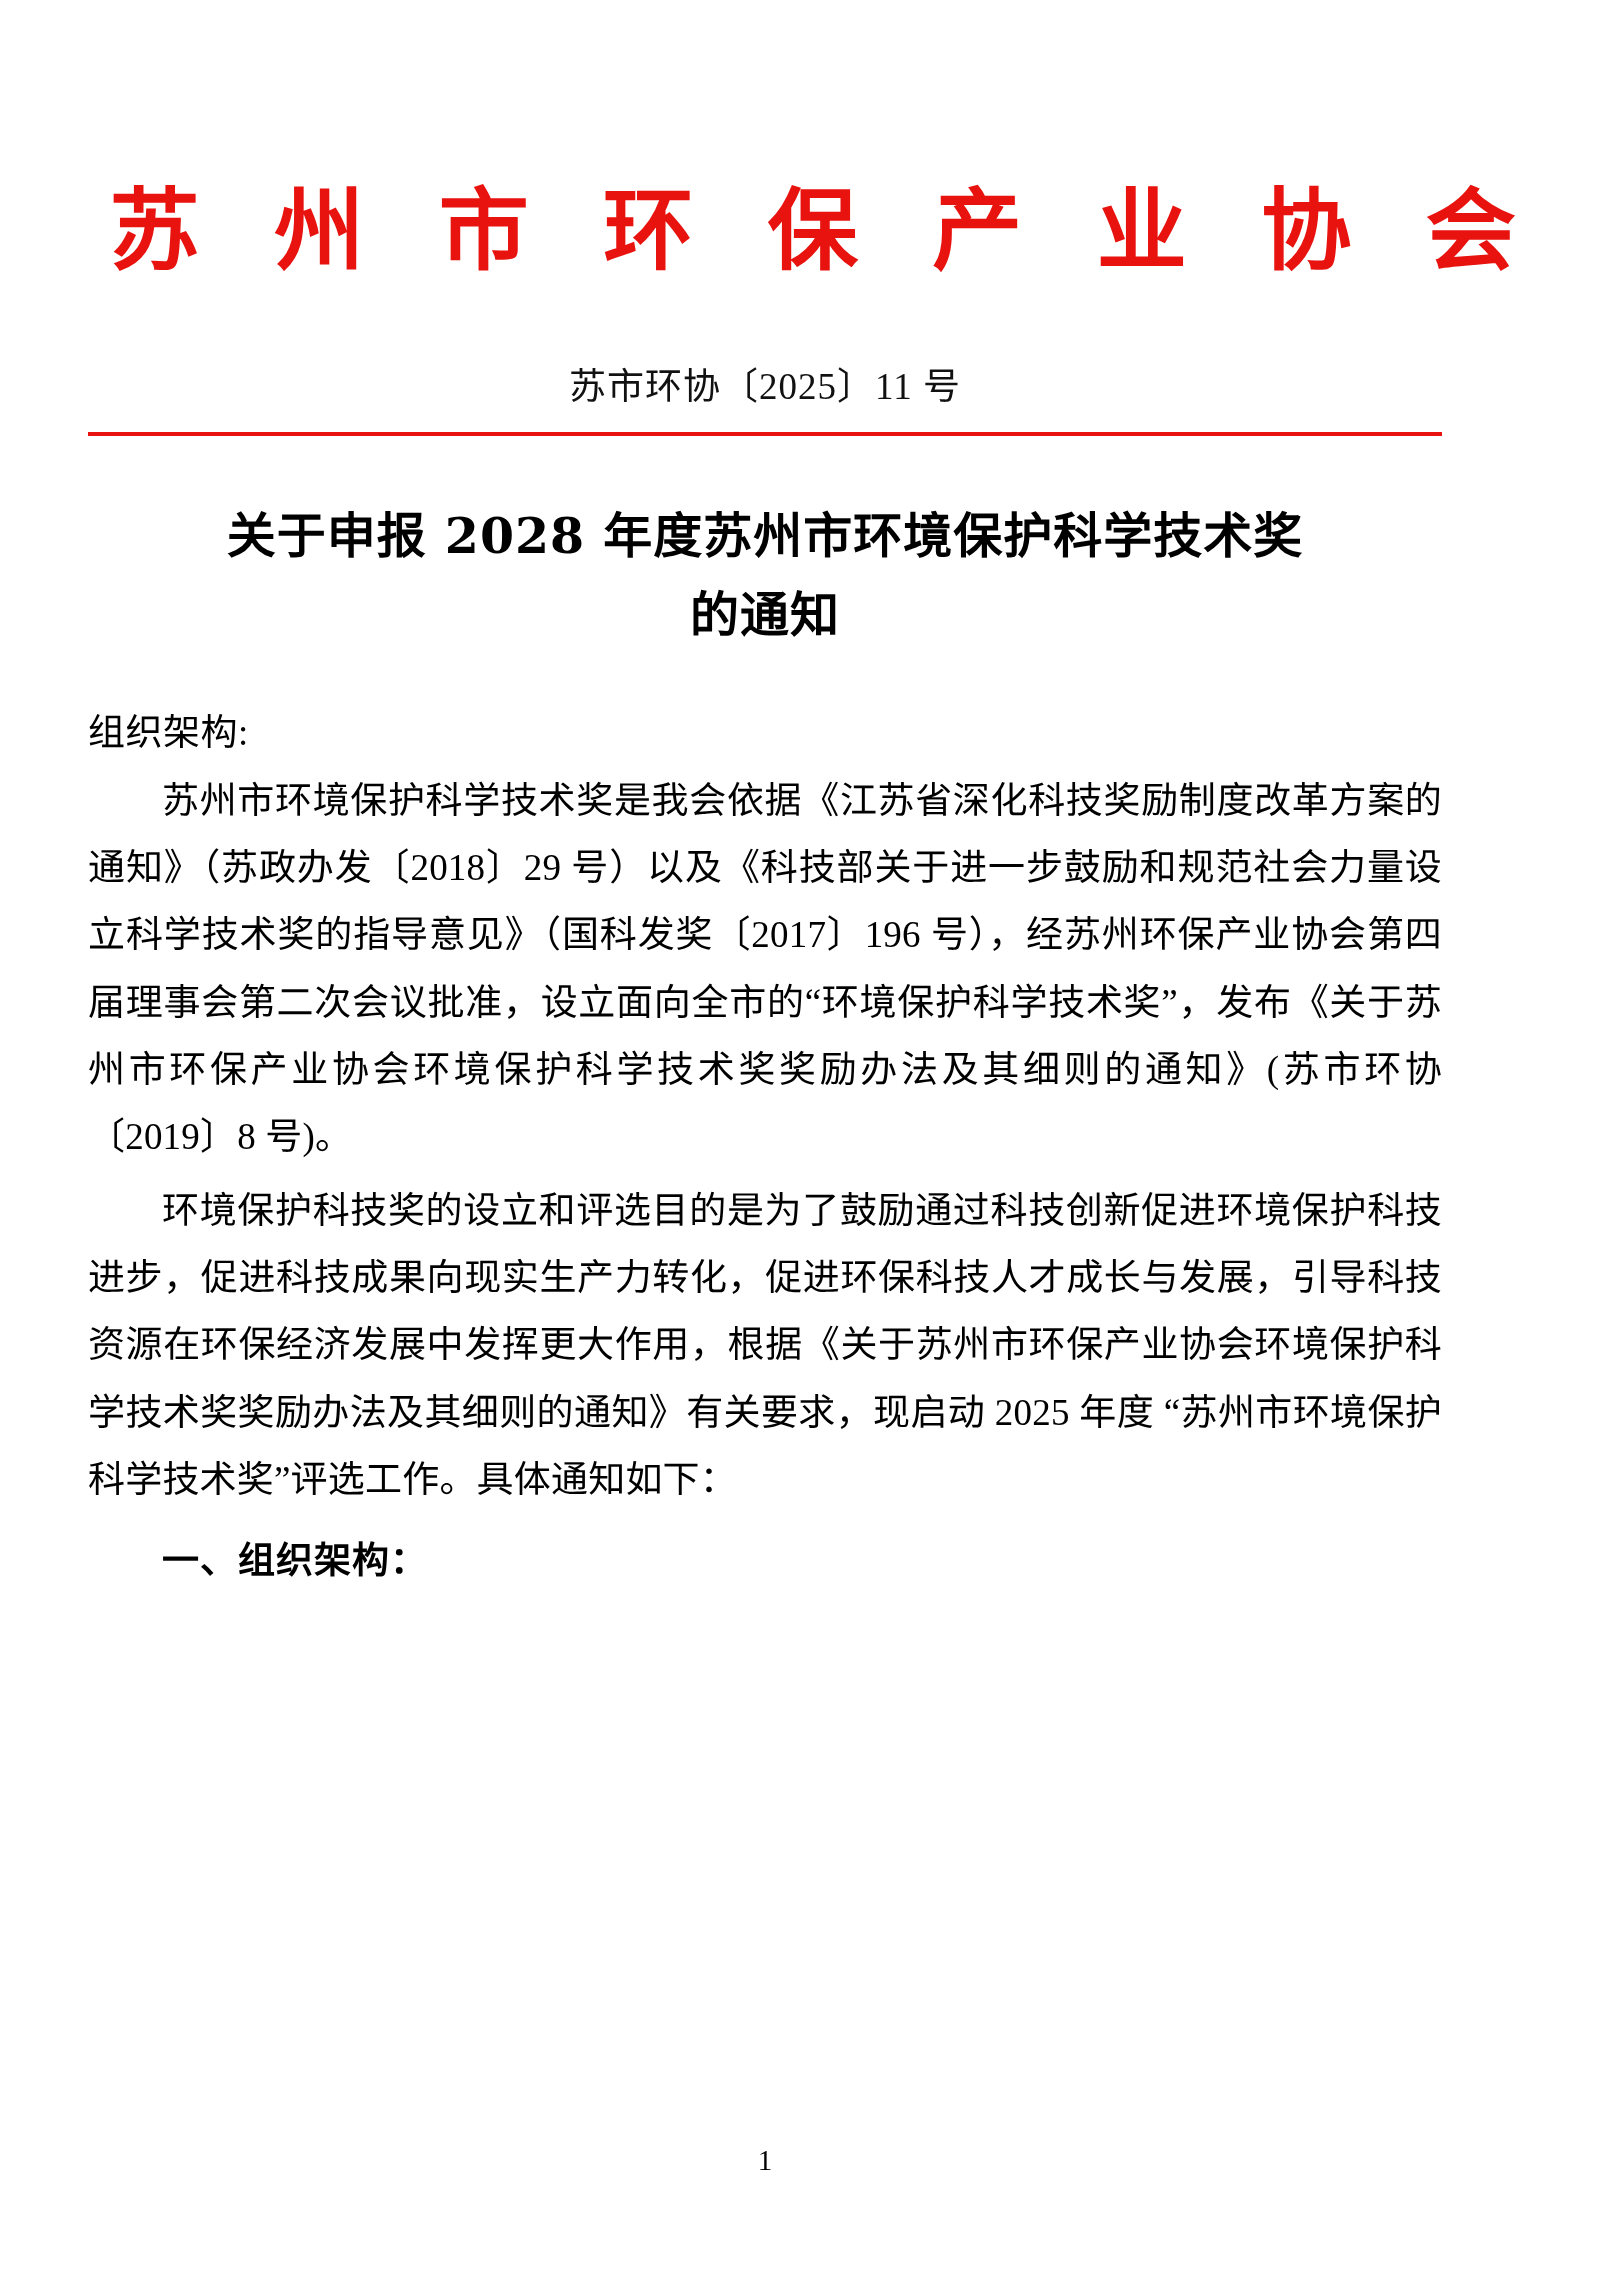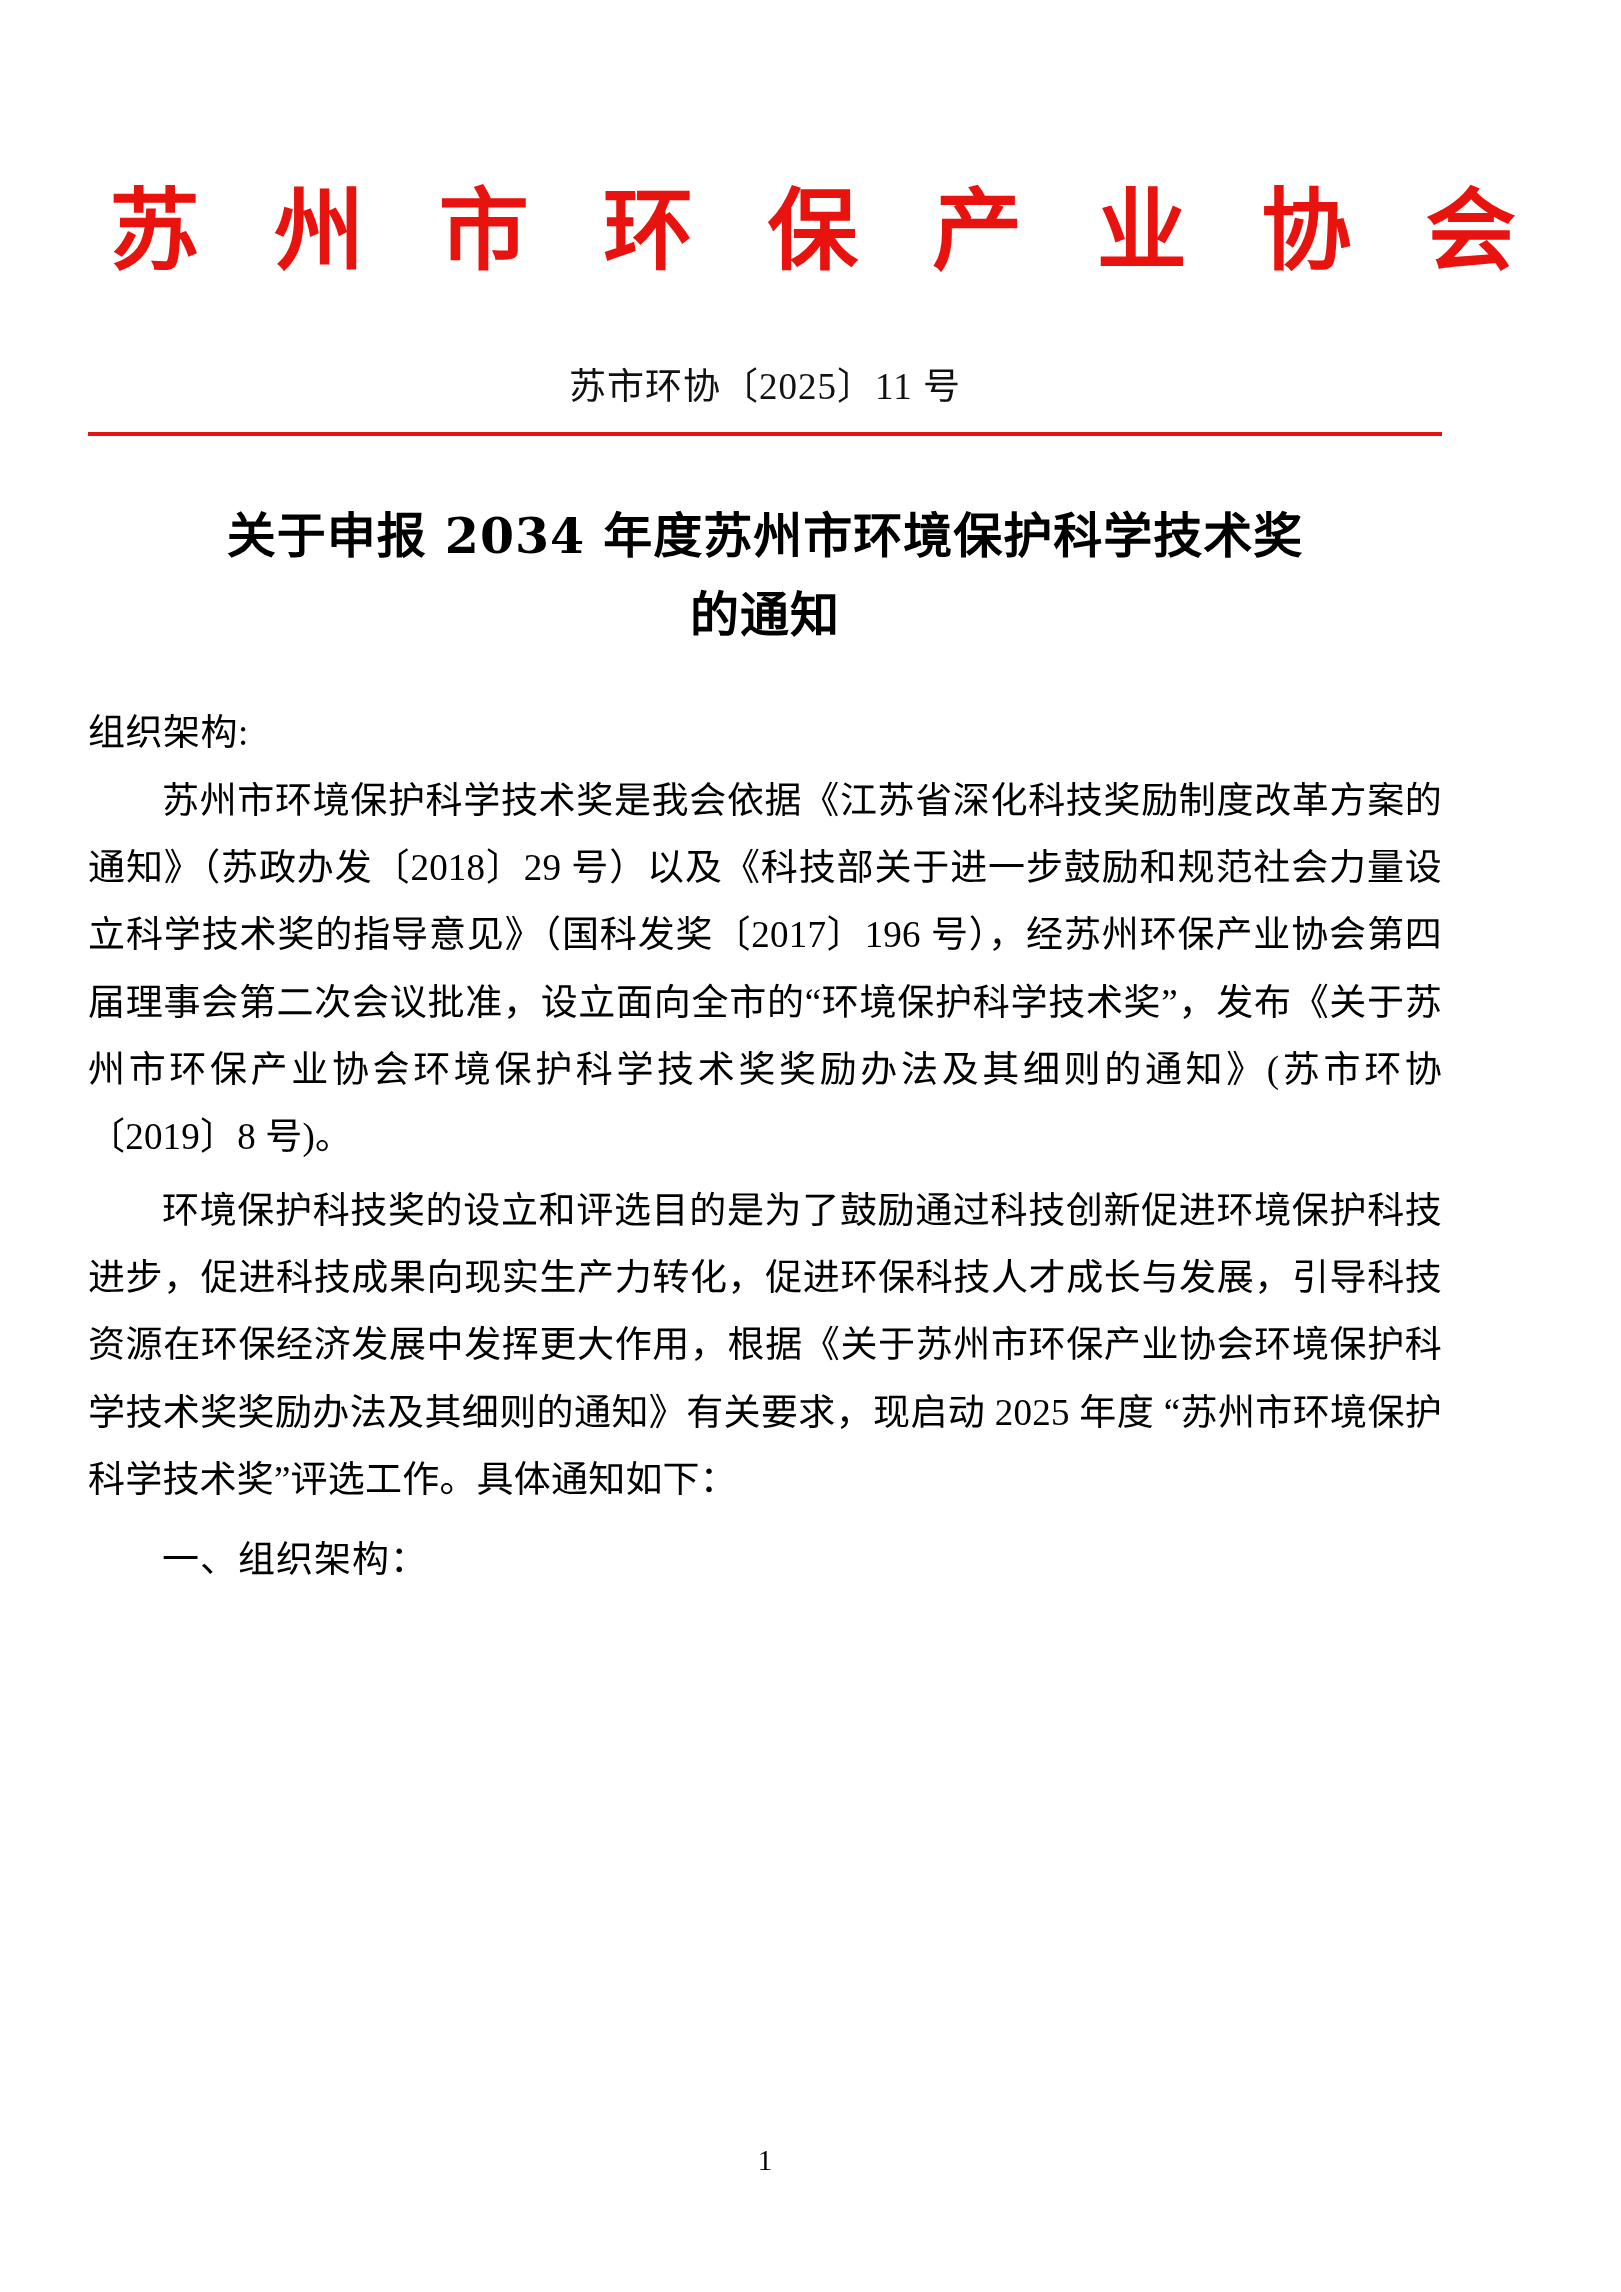--- a/index.html
+++ b/index.html
@@ -72,21 +72,21 @@
     line-height: 1.82;
     text-align: justify;
     text-justify: inter-ideograph;
     text-indent: 2em;
     margin: 5.9px 0 0 0;
     letter-spacing: 0.2px;
   }
   .section-heading {
     margin-top: 13.7px;
     font-family: "DejaVu Serif", "Liberation Serif", serif;
-    font-weight: normal;
+    font-weight: bold;
     font-size: 37px;
     line-height: 1.8;
     text-indent: 2em;
     letter-spacing: 1px;
   }
   .page-number {
     position: absolute;
     left: 0;
     right: 0;
     bottom: 116px;
@@ -99,21 +99,21 @@
 
 <div class="page">
 
   <div class="letterhead">苏 州 市 环 保 产 业 协 会</div>
 
   <div class="doc-number">苏市环协〔2025〕11 号</div>
 
   <div class="red-rule"></div>
 
   <div class="title">
-    <span class="line1">关于申报 2034 年度苏州市环境保护科学技术奖</span>
+    <span class="line1">关于申报 2028 年度苏州市环境保护科学技术奖</span>
     <span class="line2">的通知</span>
   </div>
 
   <div class="salutation">组织架构:</div>
 
   <p class="body-p">苏州市环境保护科学技术奖是我会依据《江苏省深化科技奖励制度改革方案的通知》（苏政办发〔2018〕29 号）以及《科技部关于进一步鼓励和规范社会力量设立科学技术奖的指导意见》（国科发奖〔2017〕196 号），经苏州环保产业协会第四届理事会第二次会议批准，设立面向全市的“环境保护科学技术奖”，发布《关于苏州市环保产业协会环境保护科学技术奖奖励办法及其细则的通知》(苏市环协〔2019〕8 号)。</p>
 
   <p class="body-p">环境保护科技奖的设立和评选目的是为了鼓励通过科技创新促进环境保护科技进步，促进科技成果向现实生产力转化，促进环保科技人才成长与发展，引导科技资源在环保经济发展中发挥更大作用，根据《关于苏州市环保产业协会环境保护科学技术奖奖励办法及其细则的通知》有关要求，现启动 2025 年度 “苏州市环境保护科学技术奖”评选工作。具体通知如下：</p>
 
   <div class="section-heading">一、组织架构：</div>

